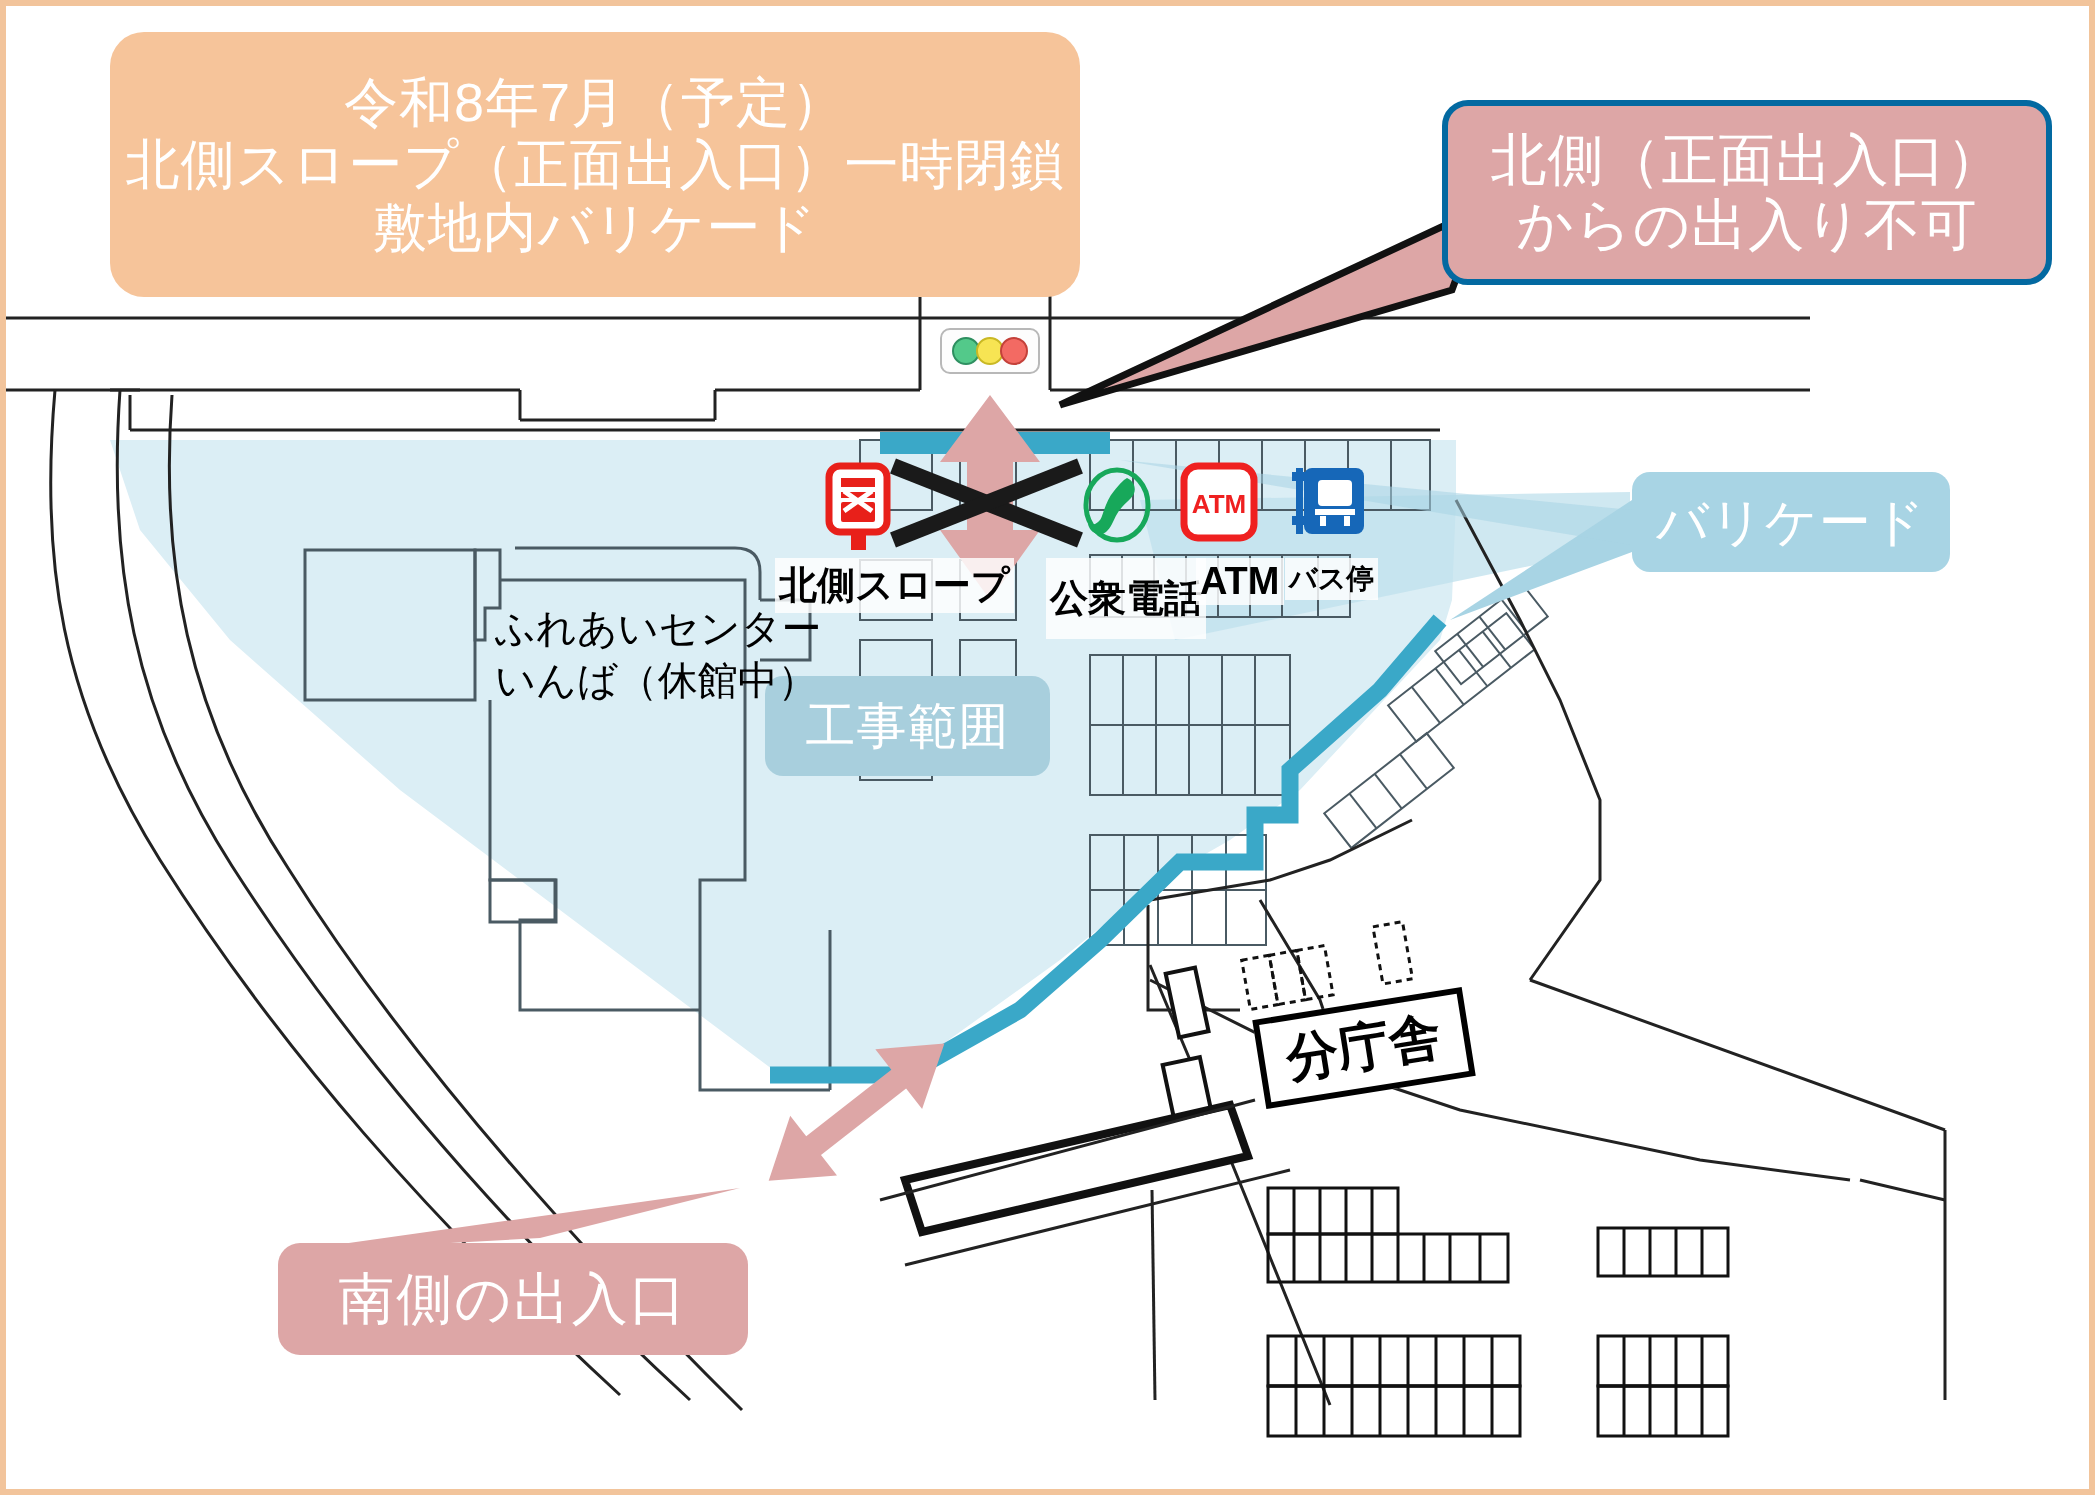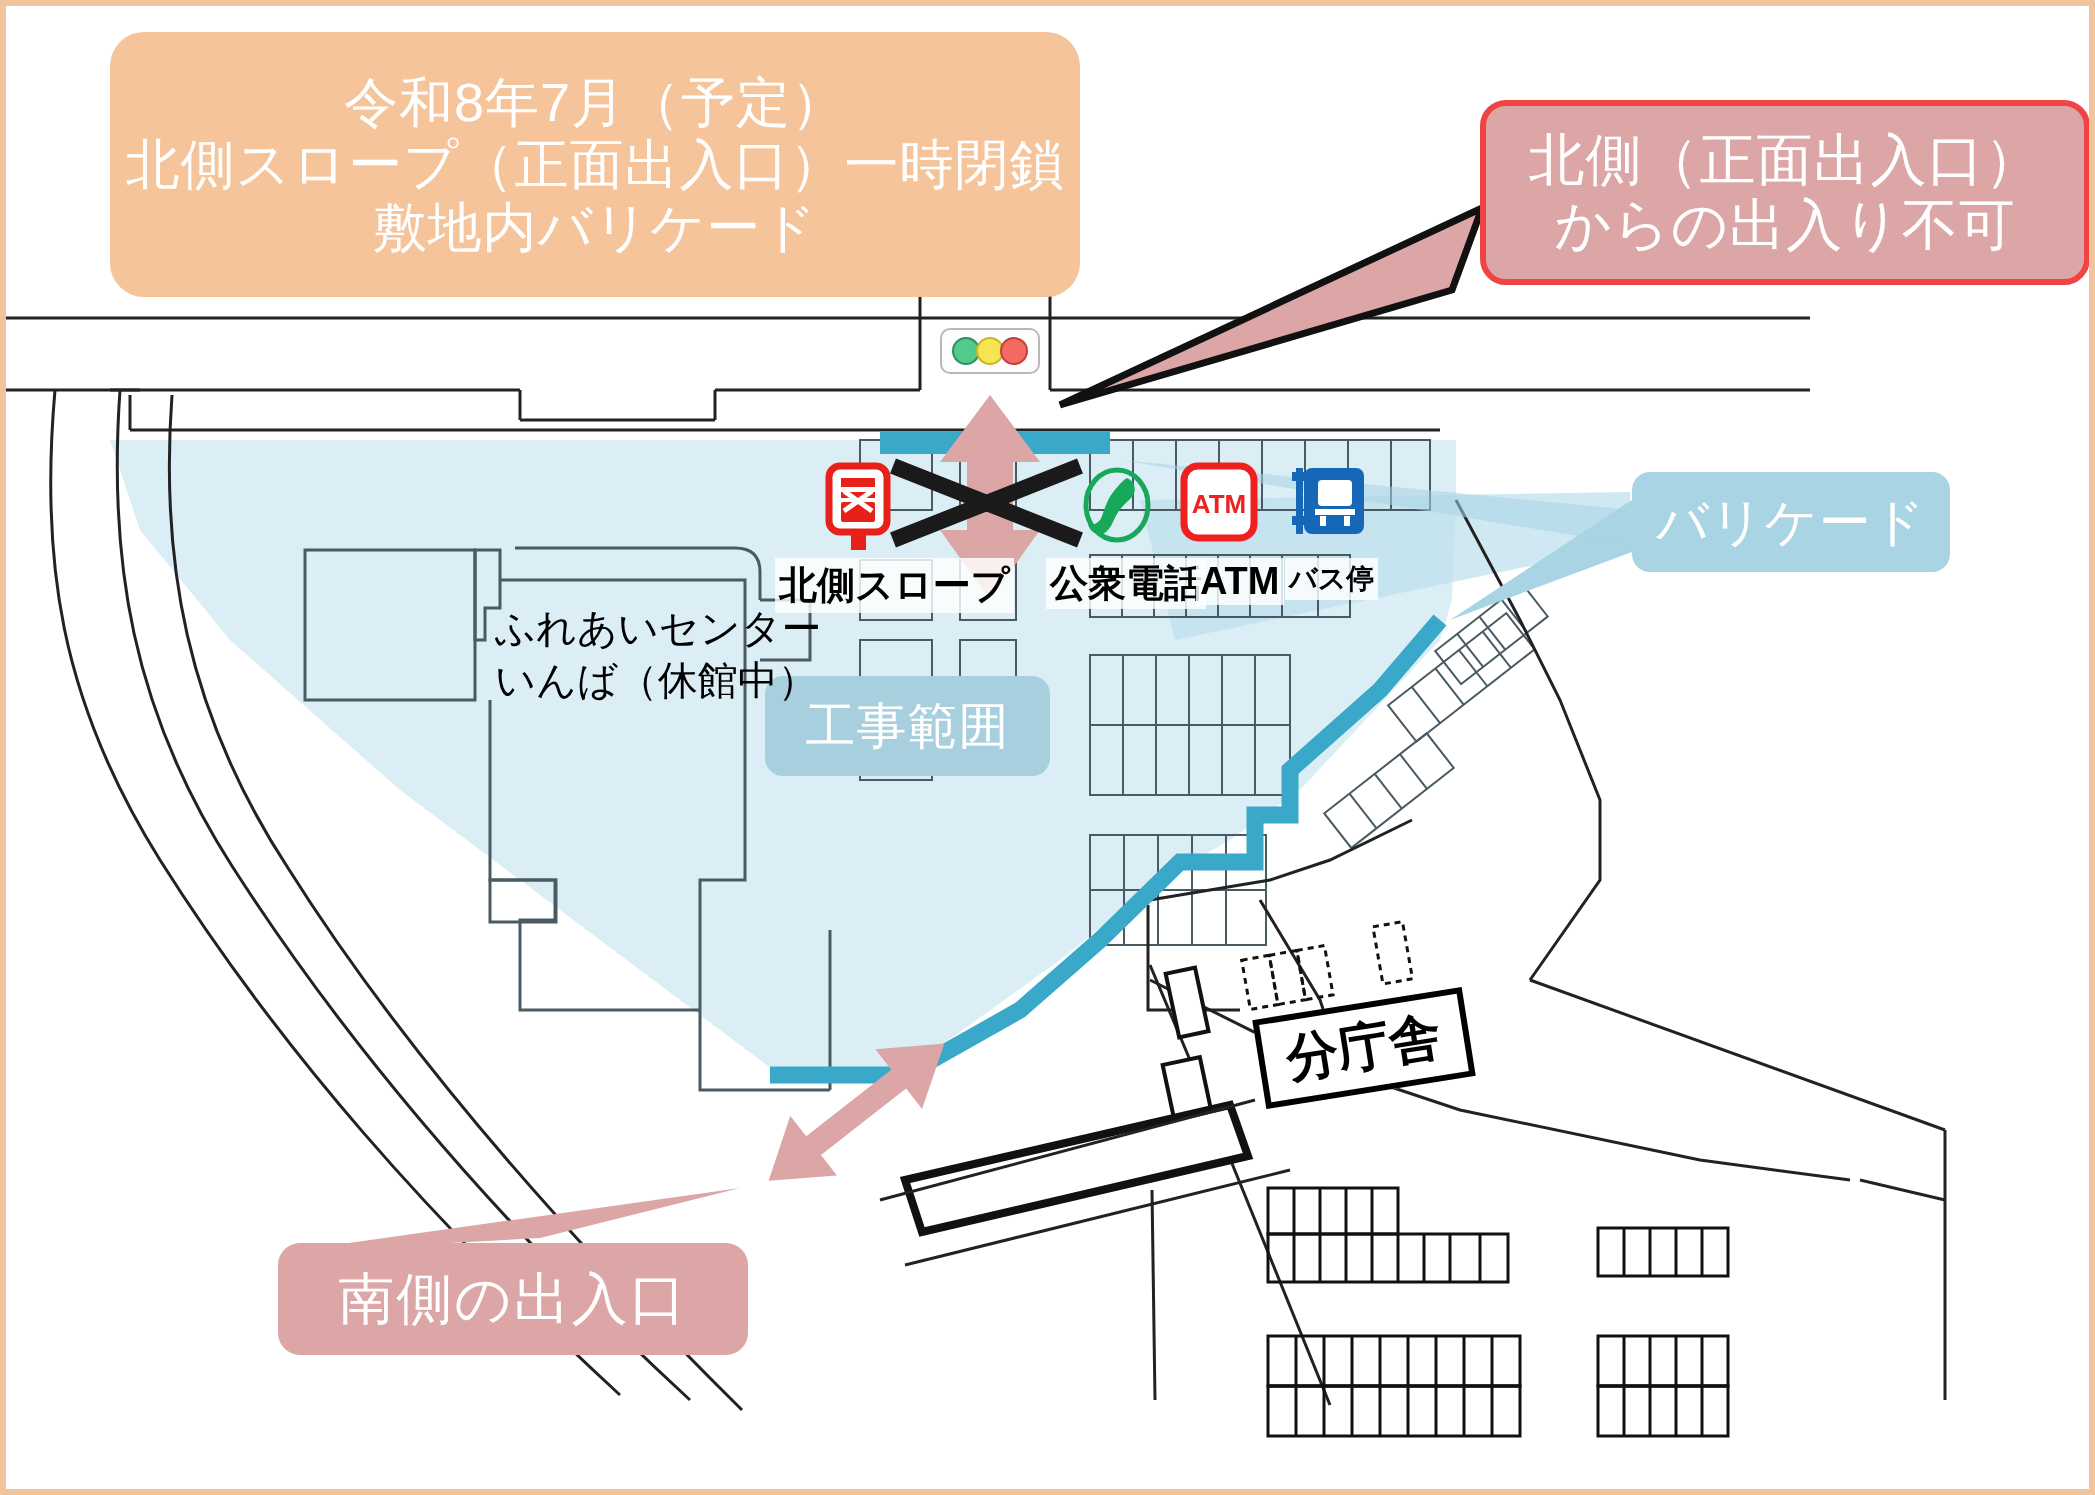--- a/index.html
+++ b/index.html
@@ -20,22 +20,22 @@
   }
   #orange-notice{
     left:110px;top:32px;width:970px;height:265px;
     background:#f6c49a;border-radius:34px;
     font-size:54px;letter-spacing:1px;
   }
   #orange-notice .ln{display:block;}
 
   #north-callout{
     left:1442px;top:100px;width:610px;height:185px;
-    background:#dda6a6;border:6px solid #ef4444;border-radius:26px;
-    font-size:56px;letter-spacing:1px;margin-left:38px;
+    background:#dda6a6;border:6px solid #0369a1;border-radius:26px;
+    font-size:56px;letter-spacing:1px;
   }
   #south-callout{
     left:278px;top:1243px;width:470px;height:112px;
     background:#dda6a6;border-radius:22px;
     font-size:56px;letter-spacing:2px;
   }
   #barricade-callout{
     left:1632px;top:472px;width:318px;height:100px;
     background:#a8d4e4;border-radius:18px;
     font-size:52px;letter-spacing:1px;text-align:center;
@@ -44,21 +44,21 @@
     left:765px;top:676px;width:285px;height:100px;
     background:#a8cfdd;border-radius:18px;
     font-size:50px;letter-spacing:1px;z-index:20;
   }
 
   .map-label{
     position:absolute;z-index:22;white-space:nowrap;
     font-weight:bold;color:#000000;
   }
   #label-post{left:775px;top:558px;font-size:38px;background:rgba(255,255,255,.82);padding:2px 4px;}
-  #label-phone{left:1046px;top:558px;font-size:38px;background:rgba(255,255,255,.82);padding:0 4px;}
+  #label-phone{left:1046px;top:558px;font-size:38px;background:rgba(255,255,255,.82);padding:15px 4px;}
   #label-atm{left:1196px;top:558px;font-size:38px;background:rgba(255,255,255,.82);padding:2px 4px;}
   #label-bus{left:1285px;top:558px;font-size:28px;background:rgba(255,255,255,.82);padding:2px 4px;}
 
   #label-center{
     position:absolute;left:495px;top:602px;z-index:22;
     font-size:40px;color:#000000;line-height:1.3;white-space:nowrap;text-align:left;
   }
   #label-center .ln{display:block;}
 
   #label-annex{

